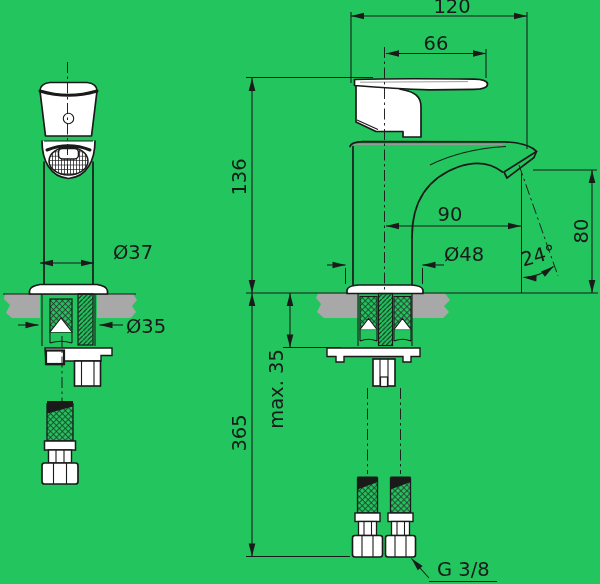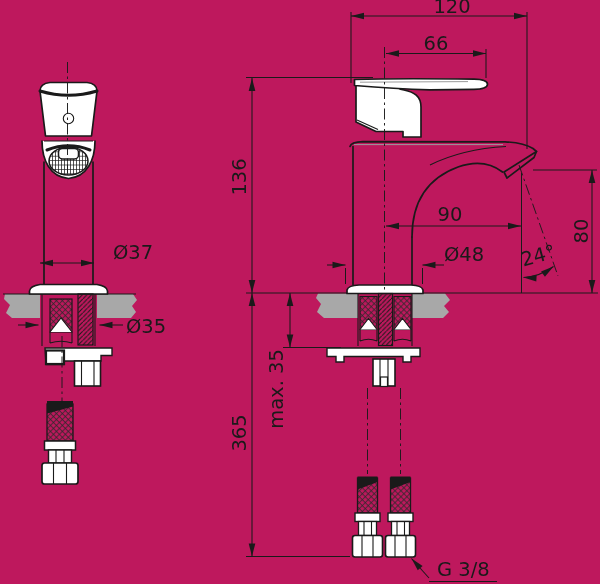--- a/index.html
+++ b/index.html
@@ -1,16 +1,16 @@
 <!DOCTYPE html>
 <html><head>
 <meta charset="utf-8">
 <style>
   html,body{margin:0;padding:0;background:#fff;}
-  .stage{position:relative;width:600px;height:584px;background:#be185d;overflow:hidden;
+  .stage{position:relative;width:600px;height:584px;background:#22c55e;overflow:hidden;
          font-family:"DejaVu Sans",sans-serif;}
   svg .outline{stroke:#1a1a1a;fill:none;stroke-width:1.7;stroke-linejoin:round;stroke-linecap:round;}
   svg .thin{stroke:#1a1a1a;fill:none;stroke-width:1.1;}
   svg .thick{stroke:#1a1a1a;fill:none;stroke-width:3;stroke-linecap:round;}
   svg .whitefill{fill:#fff;}
   svg .dim{stroke:#1a1a1a;stroke-width:1.05;fill:none;}
   svg .cl{stroke:#1a1a1a;stroke-width:0.95;fill:none;stroke-dasharray:11 3.5 2.5 3.5;}
   svg .arr{fill:#1a1a1a;stroke:none;}
   svg .gray{fill:#a8a8a8;stroke:none;}
   svg .blackfill{fill:#1a1a1a;stroke:none;}

